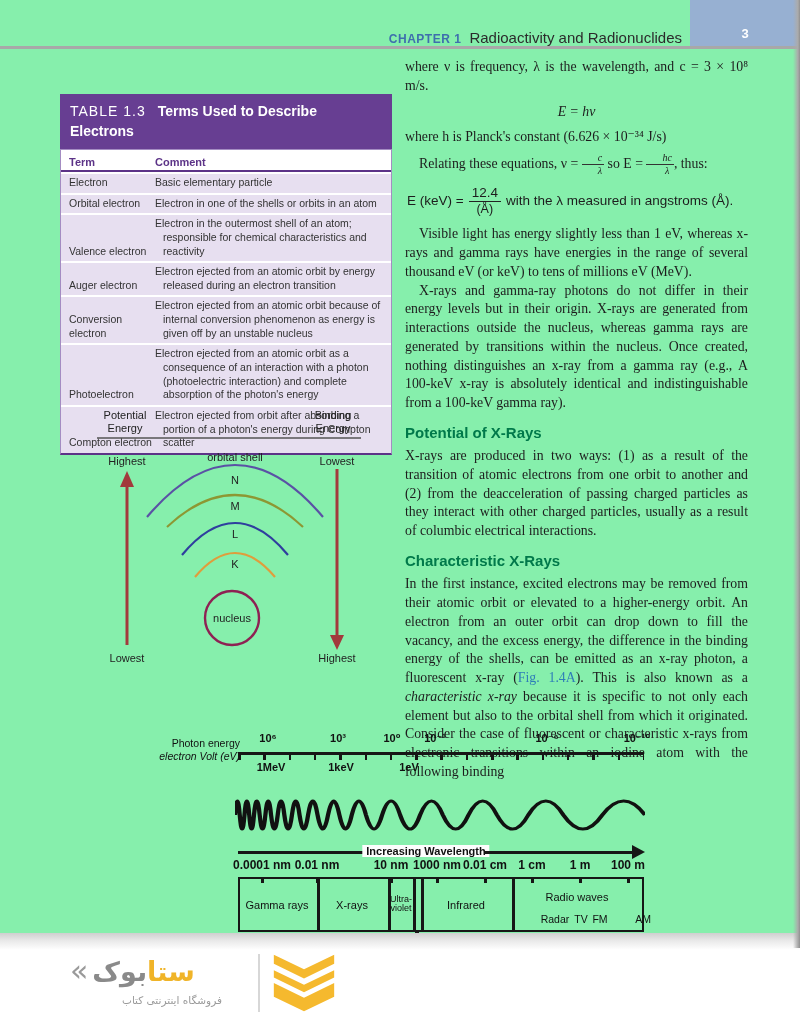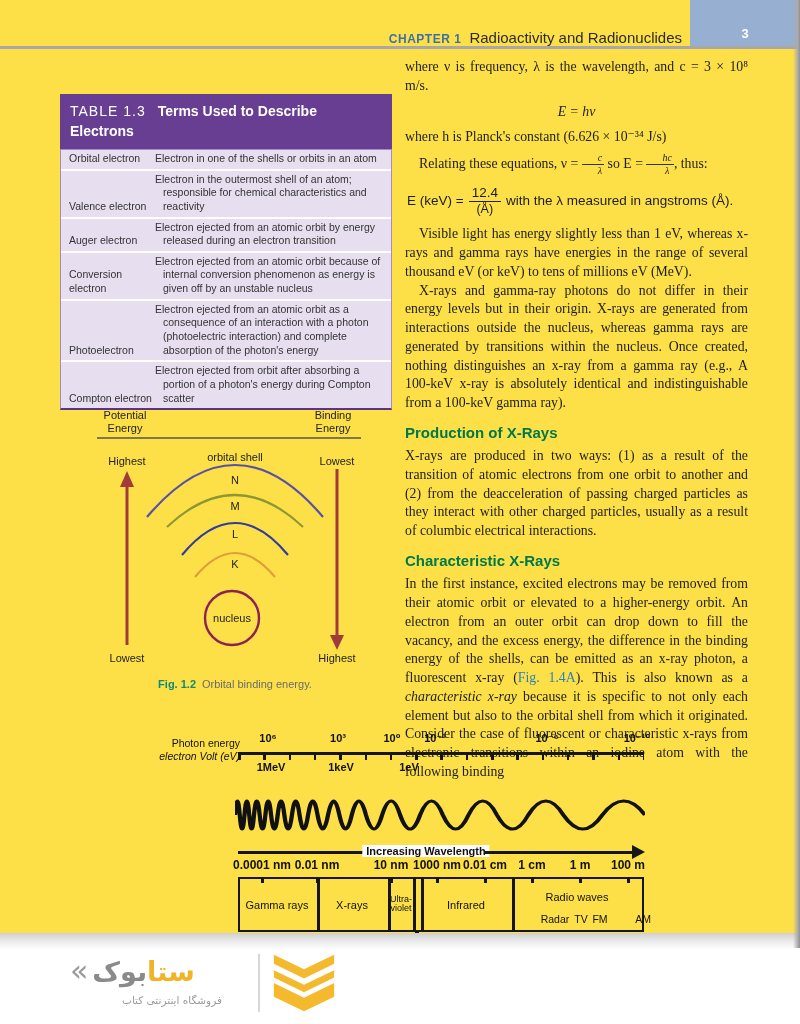--- a/index.html
+++ b/index.html
@@ -1,17 +1,17 @@
 <!DOCTYPE html>
 <html><head>
 <meta charset="utf-8">
 <style>
   * { margin:0; padding:0; box-sizing:border-box; }
   html,body { background:#ffffff; }
-  .page { position:relative; width:800px; height:1024px; background:#fde047; overflow:hidden;
+  .page { position:relative; width:800px; height:1024px; background:#86efac; overflow:hidden;
           font-family:"Liberation Serif","DejaVu Serif",serif; color:#222; }
 
   
   .header-rule { position:absolute; left:0; top:46px; width:800px; height:2.5px; background:#a8a8a8; }
   .header-line { position:absolute; top:29px; right:118px; white-space:nowrap;
                  font-family:"Liberation Sans","DejaVu Sans",sans-serif; }
   .chapter-label { color:#3e6fad; font-weight:bold; font-size:12px; letter-spacing:.5px; margin-right:8px; }
   .chapter-title { color:#2b2b2b; font-size:15px; }
   .page-num-box { position:absolute; left:690px; top:0; width:110px; height:46px; background:#97b0d2;
                   display:flex; align-items:flex-end; justify-content:center; padding-bottom:5px;
@@ -127,20 +127,28 @@
   <div class="page-num-box">
     <span>3</span>
   </div>
 
   <div class="table13">
     <div class="tbl-head">
       <span class="lbl">TABLE 1.3</span><span class="ttl">Terms Used to Describe</span><br>
       <span class="ttl">Electrons</span>
     </div>
     <div class="tbl-body">
+      <div class="tbl-cols">
+        <span class="col-term">Term</span>
+        <span class="col-comment">Comment</span>
+      </div>
+      <div class="trow">
+        <div class="tcell-term">Electron</div>
+        <div class="tcell-comment">Basic elementary particle</div>
+      </div>
       <div class="trow">
         <div class="tcell-term">Orbital electron</div>
         <div class="tcell-comment">Electron in one of the shells or orbits in an atom</div>
       </div>
       <div class="trow">
         <div class="tcell-term">Valence electron</div>
         <div class="tcell-comment">Electron in the outermost shell of an atom; responsible for chemical characteristics and reactivity</div>
       </div>
       <div class="trow">
         <div class="tcell-term">Auger electron</div>
@@ -184,42 +192,39 @@
     <line x1="52" y1="240" x2="52" y2="80" stroke="#a23a3c" stroke-width="3"></line>
     <polygon points="52,66 45,82 59,82" fill="#a23a3c"></polygon>
     <line x1="262" y1="64" x2="262" y2="230" stroke="#a23a3c" stroke-width="3"></line>
     <polygon points="262,245 255,230 269,230" fill="#a23a3c"></polygon>
 
     <text class="flabel" x="52" y="60" text-anchor="middle">Highest</text>
     <text class="flabel" x="52" y="257" text-anchor="middle">Lowest</text>
     <text class="flabel" x="262" y="60" text-anchor="middle">Lowest</text>
     <text class="flabel" x="262" y="257" text-anchor="middle">Highest</text>
   </svg>
-  <div class="fcap">
-    <span class="cl">Fig. 1.2</span><span class="ct">Orbital binding energy.</span>
-  </div>
 
   <div class="rcol">
     <p>where ν is frequency, λ is the wavelength, and c = 3 × 10⁸ m/s.</p>
     <div class="eqc">E = hν</div>
     <p>where h is Planck's constant (6.626 × 10⁻³⁴ J/s)</p>
     <p class="ind" style="margin-top:6px;">
       <span>Relating these equations, ν = </span><span class="frac"><span class="num">c</span><span class="den">λ</span></span><span> so E = </span><span class="frac"><span class="num">hc</span><span class="den">λ</span></span><span>, thus:</span>
     </p>
     <div class="eq2">
       <span>E (keV) =</span>
       <span class="frac2">
           <span class="num">12.4</span>
           <span class="den">(Å)</span>
         </span>
       <span>with the λ measured in angstroms (Å).</span>
     </div>
     <p class="ind">Visible light has energy slightly less than 1 eV, whereas x-rays and gamma rays have energies in the range of several thousand eV (or keV) to tens of millions eV (MeV).</p>
     <p class="ind">X-rays and gamma-ray photons do not differ in their energy levels but in their origin. X-rays are generated from interactions outside the nucleus, whereas gamma rays are generated by transitions within the nucleus. Once created, nothing distinguishes an x-ray from a gamma ray (e.g., A 100-keV x-ray is absolutely identical and indistinguishable from a 100-keV gamma ray).</p>
-    <h3 class="h-green">Production of X-Rays</h3>
+    <h3 class="h-green">Potential of X-Rays</h3>
     <p>X-rays are produced in two ways: (1) as a result of the transition of atomic electrons from one orbit to another and (2) from the deacceleration of passing charged particles as they interact with other charged particles, usually as a result of columbic electrical interactions.</p>
     <h3 class="h-green">Characteristic X-Rays</h3>
     <p>
       <span>In the first instance, excited electrons may be removed from their atomic orbit or elevated to a higher-energy orbit. An electron from an outer orbit can drop down to fill the vacancy, and the excess energy, the difference in the binding energy of the shells, can be emitted as an x-ray photon, a fluorescent x-ray (</span><span class="link">Fig. 1.4A</span><span>). This is also known as a </span><span class="ital">characteristic x-ray</span><span> because it is specific to not only each element but also to the orbital shell from which it originated. Consider the case of fluorescent or characteristic x-rays from electronic transitions within an iodine atom with the following binding</span>
     </p>
   </div>
 
   <div class="spectrum">
     <div class="sp-axis-label">
       <div>Photon energy</div>

